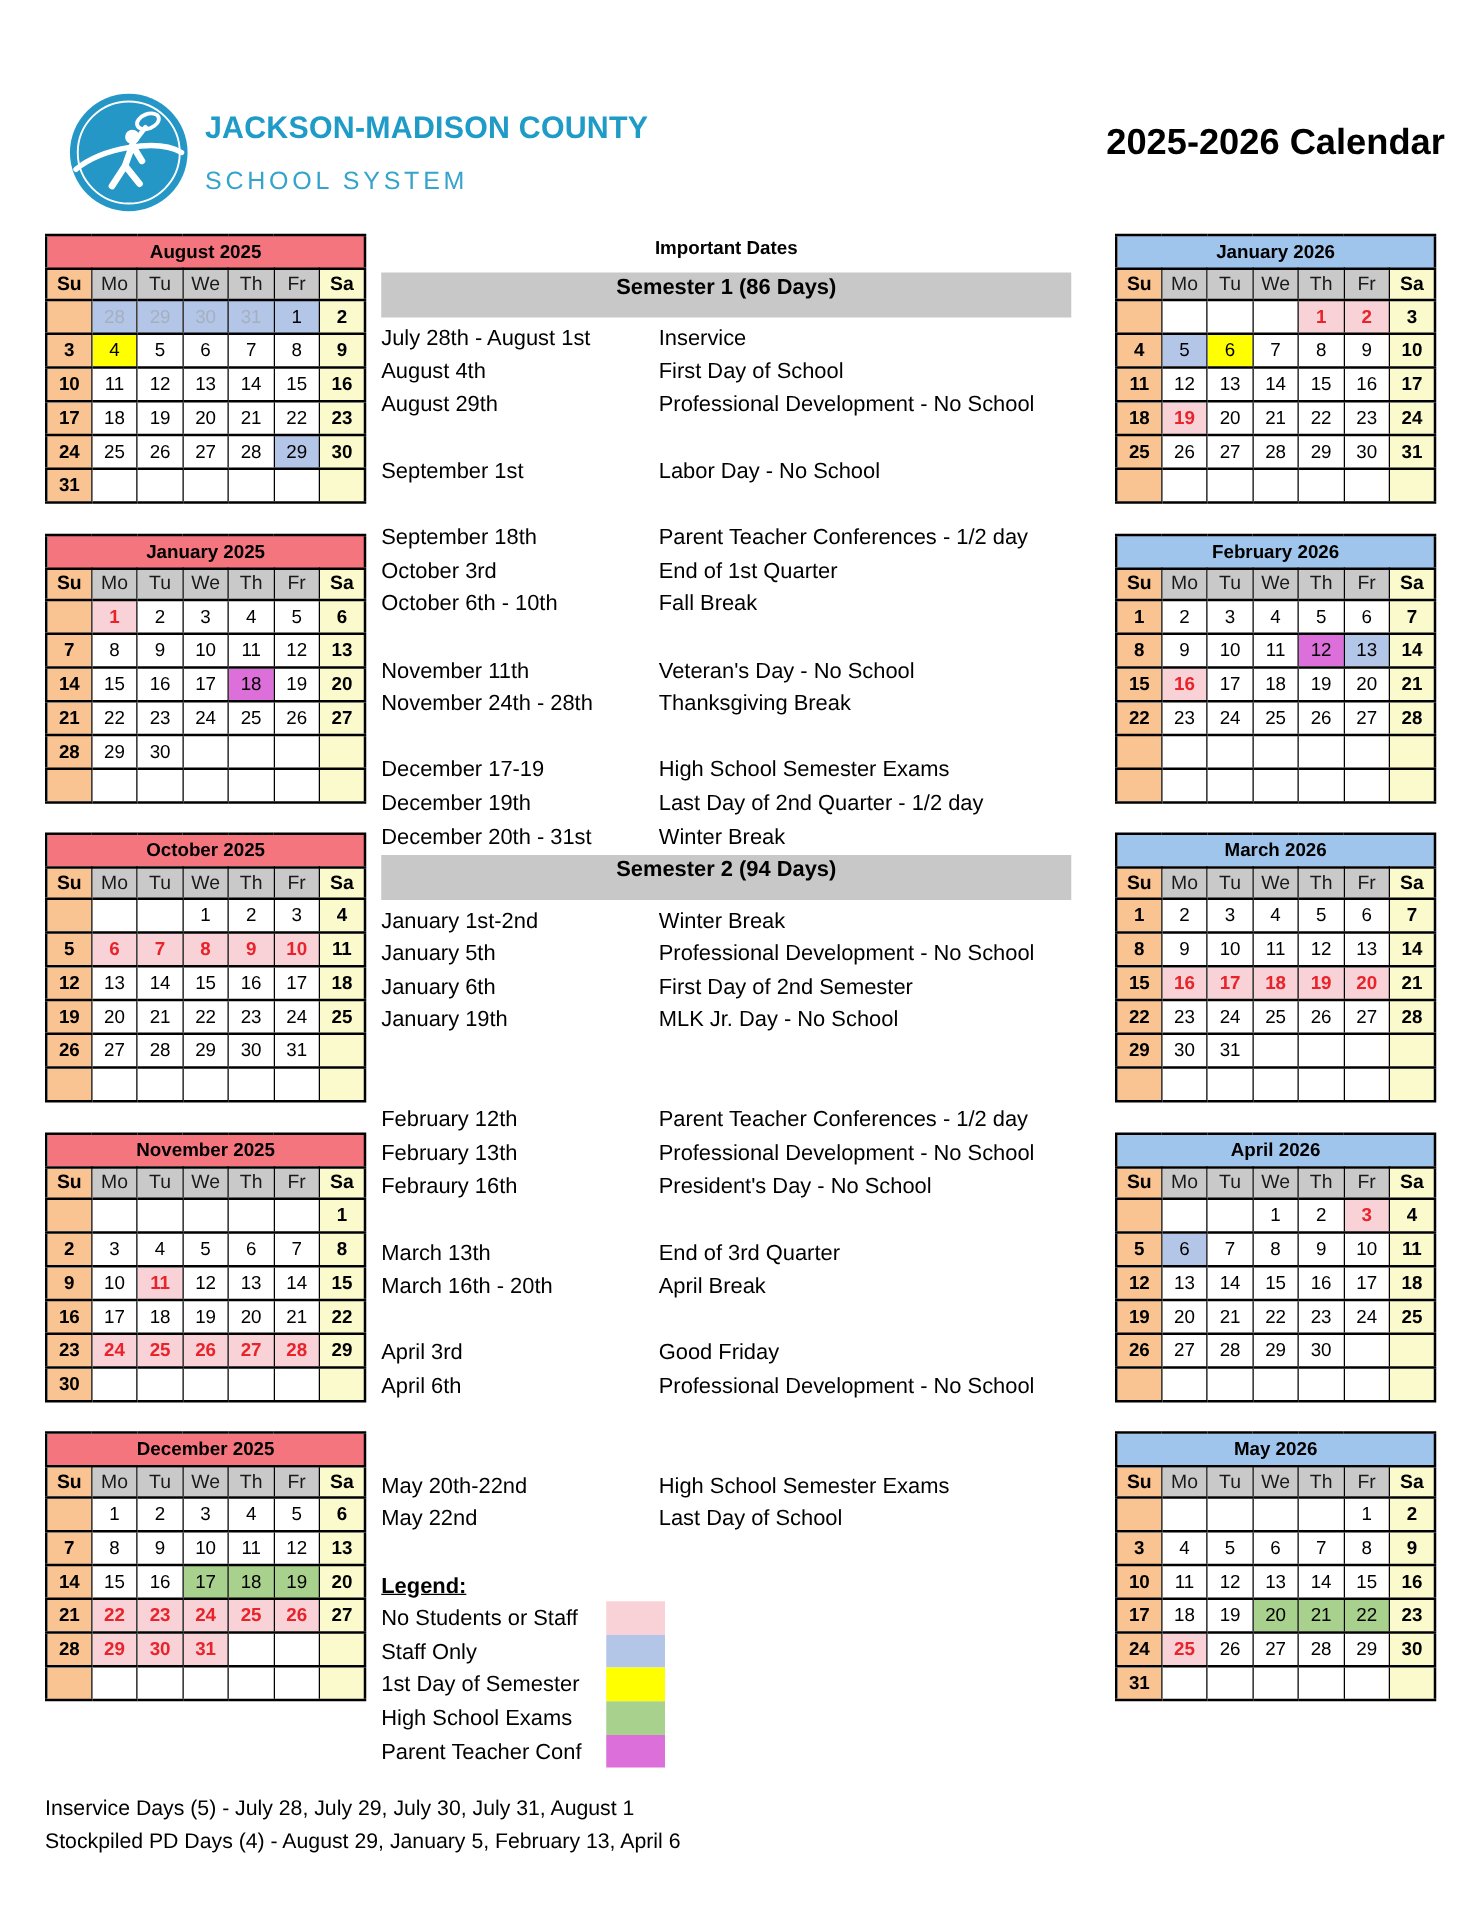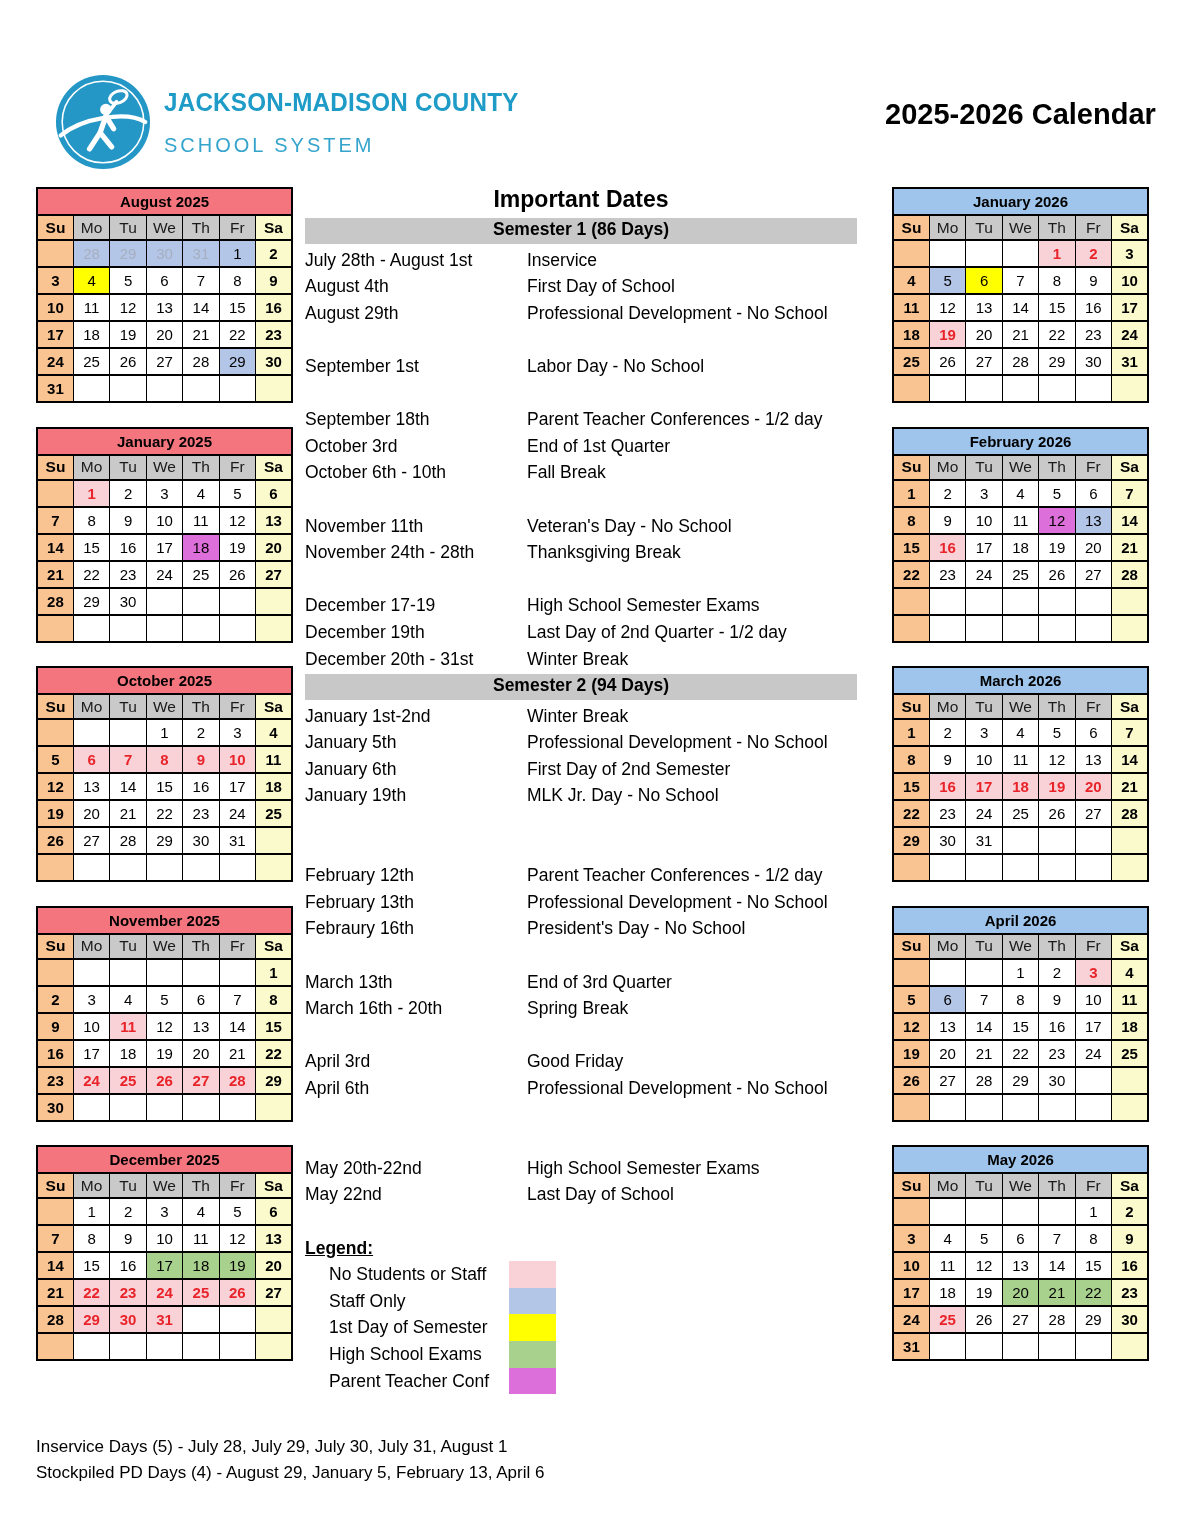--- a/index.html
+++ b/index.html
@@ -36,32 +36,32 @@
   .c-blue{background:var(--blue) !important;}
   .c-bluegray{background:var(--blue) !important;color:var(--prevtext);}
   .c-yellow{background:var(--yellow) !important;}
   .c-green{background:var(--green) !important;}
   .c-magenta{background:var(--magenta) !important;}
   .slash{background-image:linear-gradient(to top right,
       transparent 46.5%, #000 46.5%, #000 53.5%, transparent 53.5%);}
 
   
   .col-mid{position:absolute;left:305px;top:187px;width:552px;font-size:17.5px;}
-  .mid-title{font-weight:bold;text-align:center;height:29px;line-height:24px;font-size:23px;}
-  .sem-bar{background:var(--bar);font-weight:bold;text-align:center;height:26px;line-height:22px;
+  .mid-title{font-weight:bold;text-align:center;height:29px;line-height:24px;font-size:15px;}
+  .sem-bar{background:var(--bar);font-weight:bold;text-align:center;height:36px;line-height:22px;
     margin:2px 0 2.6px 0;font-size:17.5px;}
   .id-row{height:26.6px;line-height:26.6px;display:flex;}
   .id-date{width:222px;flex:none;white-space:nowrap;}
   .id-desc{flex:1;white-space:nowrap;}
   .id-gap{height:26.6px;}
 
   
   .legend{margin-top:26.6px;}
   .lg-title{font-weight:bold;text-decoration:underline;height:26.6px;line-height:26.6px;}
-  .lg-row{height:26.6px;line-height:26.6px;position:relative;margin-left:24px;}
+  .lg-row{height:26.6px;line-height:26.6px;position:relative;}
   .lg-swatch{position:absolute;left:180px;top:0;width:47px;height:26.6px;}
   .lg-slash{position:absolute;left:170px;top:-8px;width:60px;height:36px;}
 
   
   .footnotes{position:absolute;left:36px;top:1434px;font-size:17px;line-height:26px;}
 </style>
 </head>
 <body>
 
 <div class="logo">
@@ -521,21 +521,21 @@
         <span class="id-date">Febraury 16th</span>
         <span class="id-desc">President's Day - No School</span>
       </div>
       <div class="id-gap"></div>
       <div class="id-row">
         <span class="id-date">March 13th</span>
         <span class="id-desc">End of 3rd Quarter</span>
       </div>
       <div class="id-row">
         <span class="id-date">March 16th - 20th</span>
-        <span class="id-desc">Spring Break</span>
+        <span class="id-desc">April Break</span>
       </div>
       <div class="id-gap"></div>
       <div class="id-row">
         <span class="id-date">April 3rd</span>
         <span class="id-desc">Good Friday</span>
       </div>
       <div class="id-row">
         <span class="id-date">April 6th</span>
         <span class="id-desc">Professional Development - No School</span>
       </div>

